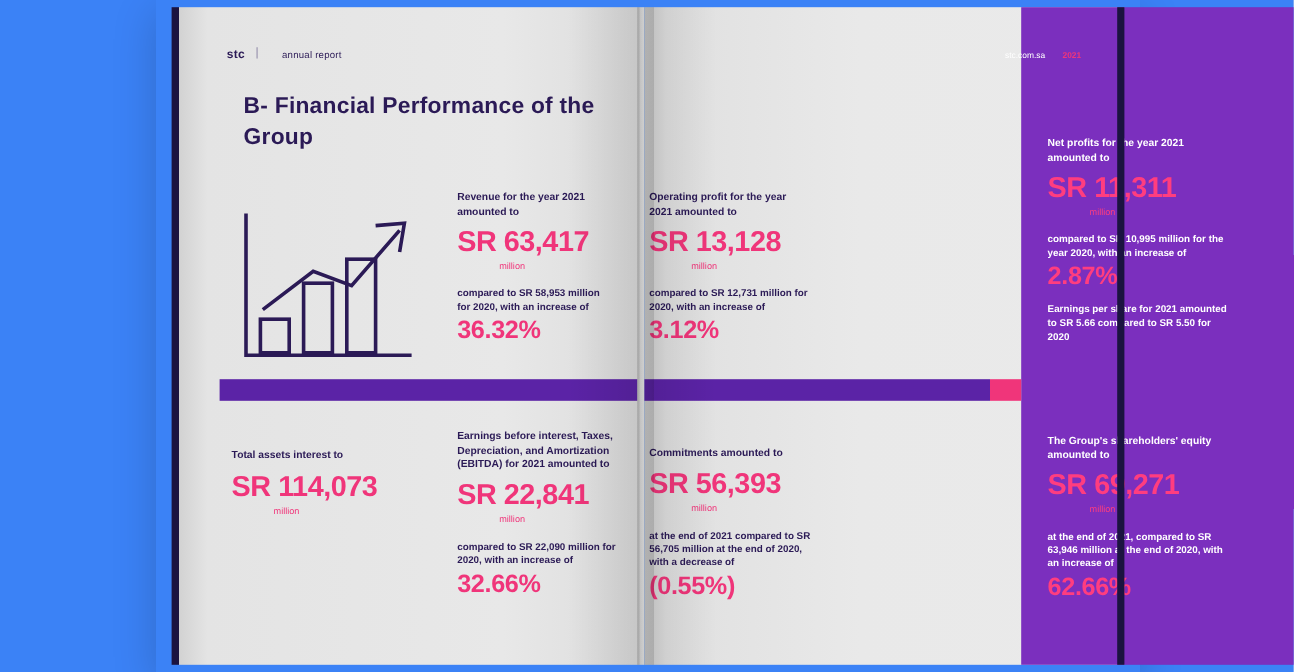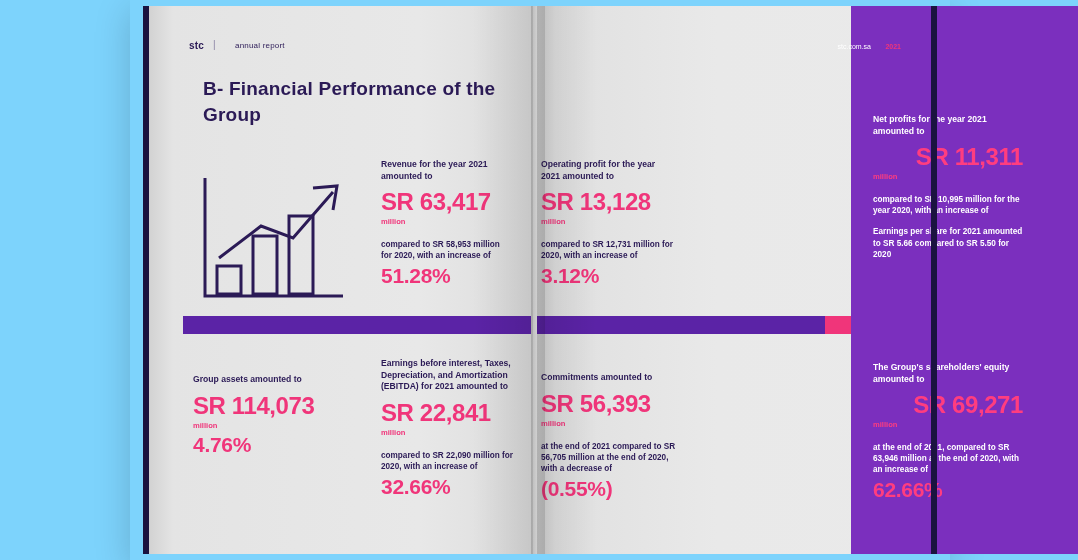--- a/index.html
+++ b/index.html
@@ -1,21 +1,21 @@
 <!DOCTYPE html>
 <html><head>
 <meta charset="utf-8">
 <style>
   html,body{margin:0;padding:0;}
   body{
     width:1078px;height:560px;overflow:hidden;
     background:#e8e8e8;
     font-family:"Liberation Sans", sans-serif;
   }
-  .stage{position:relative;width:1078px;height:560px;background:#7dd3fc;}
+  .stage{position:relative;width:1078px;height:560px;background:#3b82f6;}
 
   
   .spread{position:absolute;left:143px;top:6px;width:794px;height:548px;}
   .page{position:absolute;top:0;height:548px;background:#e3e3e3;}
   .page-left{left:0;width:394px;
     background:linear-gradient(to right,#1b1340 0px,#1b1340 6px,#d2d2d2 6px,#e4e4e4 30px,#e8e8e8 70%,#dcdcdc 100%);
   }
   .page-right{left:394px;width:400px;
     background:linear-gradient(to right,#cfcfcf 0px,#e0e0e0 18px,#e9e9e9 45%,#eaeaea 100%);
   }
@@ -42,22 +42,22 @@
 
   
   .band-purple{position:absolute;left:40px;top:310px;width:674px;height:18px;background:#5b23a6;}
   .band-pink{position:absolute;left:714px;top:310px;width:30px;height:18px;background:#f0357a;}
 
   
   .blk{position:absolute;}
   .lead{font-size:8.6px;line-height:11.5px;color:#2b1a56;font-weight:bold;}
   .lead.on-purple{color:#ffffff;}
   .big{font-size:24px;font-weight:bold;color:#f0357a;letter-spacing:-.4px;margin-top:7px;line-height:26px;}
-  .big.on-purple{color:#ff3d7f;text-align:right;}
-  .unit{font-size:7.6px;font-weight:bold;color:#f0357a;margin-top:2px;}
+  .big.on-purple{color:#ff3d7f;}
+  .unit{font-size:7.6px;font-weight:normal;color:#f0357a;margin-top:2px;margin-left:35px;}
   .unit.on-purple{color:#ff3d7f;}
   .note{font-size:8.2px;line-height:11px;color:#2b1a56;font-weight:bold;margin-top:13px;}
   .note.on-purple{color:#ffffff;}
   .pct{font-size:21px;font-weight:bold;color:#f0357a;line-height:22px;margin-top:4px;letter-spacing:-.3px;}
   .pct.on-purple{color:#ff3d7f;}
   .eps{font-size:8.2px;line-height:11.5px;color:#ffffff;font-weight:bold;margin-top:10px;}
 
   
   .shade-l{position:absolute;left:330px;top:0;width:60px;height:548px;
     background:linear-gradient(to right,rgba(0,0,0,0),rgba(0,0,0,.10));pointer-events:none;}
@@ -90,30 +90,29 @@
           <path d="M18 84 L60 52 L92 64 L132 18" stroke-width="3" fill="none"></path>
           <path d="M112 14 L136 12 L132 36" stroke-width="3" fill="none"></path>
         </svg>
       </div>
 
       <div class="blk" style="left:238px;top:153px;width:130px;">
         <div class="lead">Revenue for the year 2021 amounted to</div>
         <div class="big">SR 63,417</div>
         <div class="unit">million</div>
         <div class="note">compared to SR 58,953 million for 2020, with an increase of</div>
-        <div class="pct">51.28%</div>
+        <div class="pct">36.32%</div>
       </div>
 
       <div class="band-purple" style="left:40px;top:310px;width:348px;"></div>
 
       <div class="blk" style="left:50px;top:368px;width:140px;">
-        <div class="lead">Group assets amounted to</div>
+        <div class="lead">Total assets interest to</div>
         <div class="big">SR 114,073</div>
         <div class="unit">million</div>
-        <div class="pct">4.76%</div>
       </div>
 
       <div class="blk" style="left:238px;top:352px;width:132px;">
         <div class="lead">Earnings before interest, Taxes, Depreciation, and Amortization (EBITDA) for 2021 amounted to</div>
         <div class="big">SR 22,841</div>
         <div class="unit">million</div>
         <div class="note">compared to SR 22,090 million for 2020, with an increase of</div>
         <div class="pct">32.66%</div>
       </div>
 
@@ -133,20 +132,21 @@
         <div class="unit">million</div>
         <div class="note">compared to SR 12,731 million for 2020, with an increase of</div>
         <div class="pct">3.12%</div>
       </div>
 
       <div class="blk" style="left:336px;top:108px;width:150px;">
         <div class="lead on-purple">Net profits for the year 2021 amounted to</div>
         <div class="big on-purple">SR 11,311</div>
         <div class="unit on-purple">million</div>
         <div class="note on-purple">compared to SR 10,995 million for the year 2020, with an increase of</div>
+        <div class="pct on-purple">2.87%</div>
         <div class="eps">Earnings per share for 2021 amounted to SR 5.66 compared to SR 5.50 for 2020</div>
       </div>
 
       <div class="band-purple" style="left:0px;top:310px;width:288px;"></div>
       <div class="band-pink" style="left:288px;top:310px;width:26px;"></div>
 
       <div class="blk" style="left:4px;top:366px;width:140px;">
         <div class="lead">Commitments amounted to</div>
         <div class="big">SR 56,393</div>
         <div class="unit">million</div>

